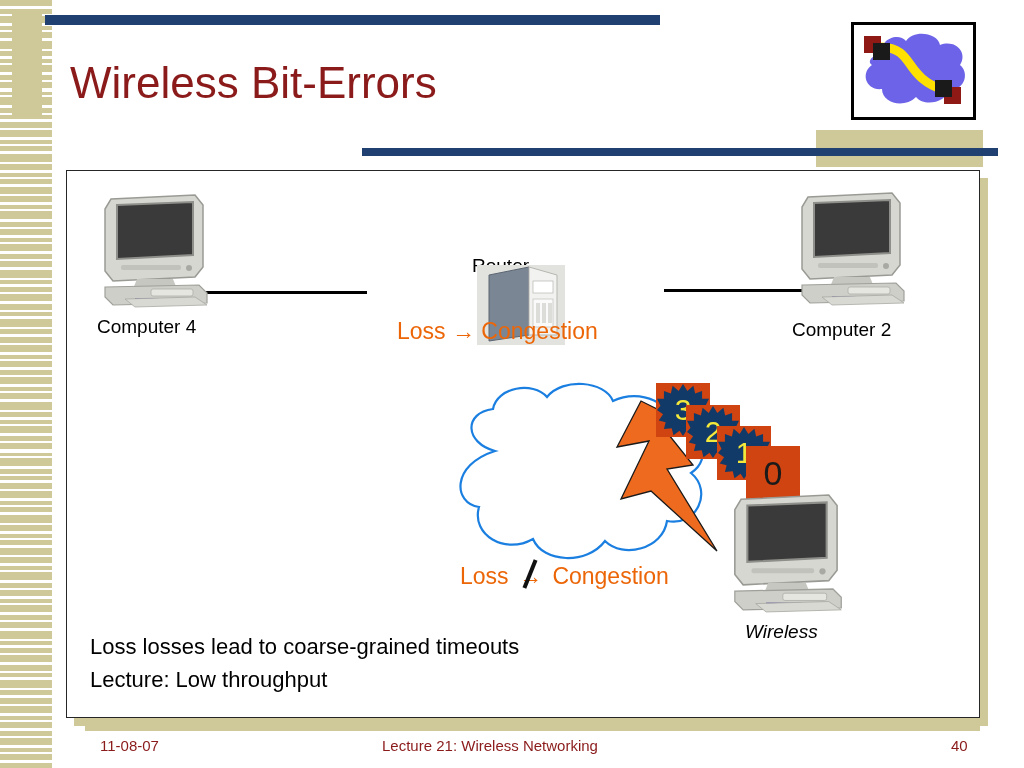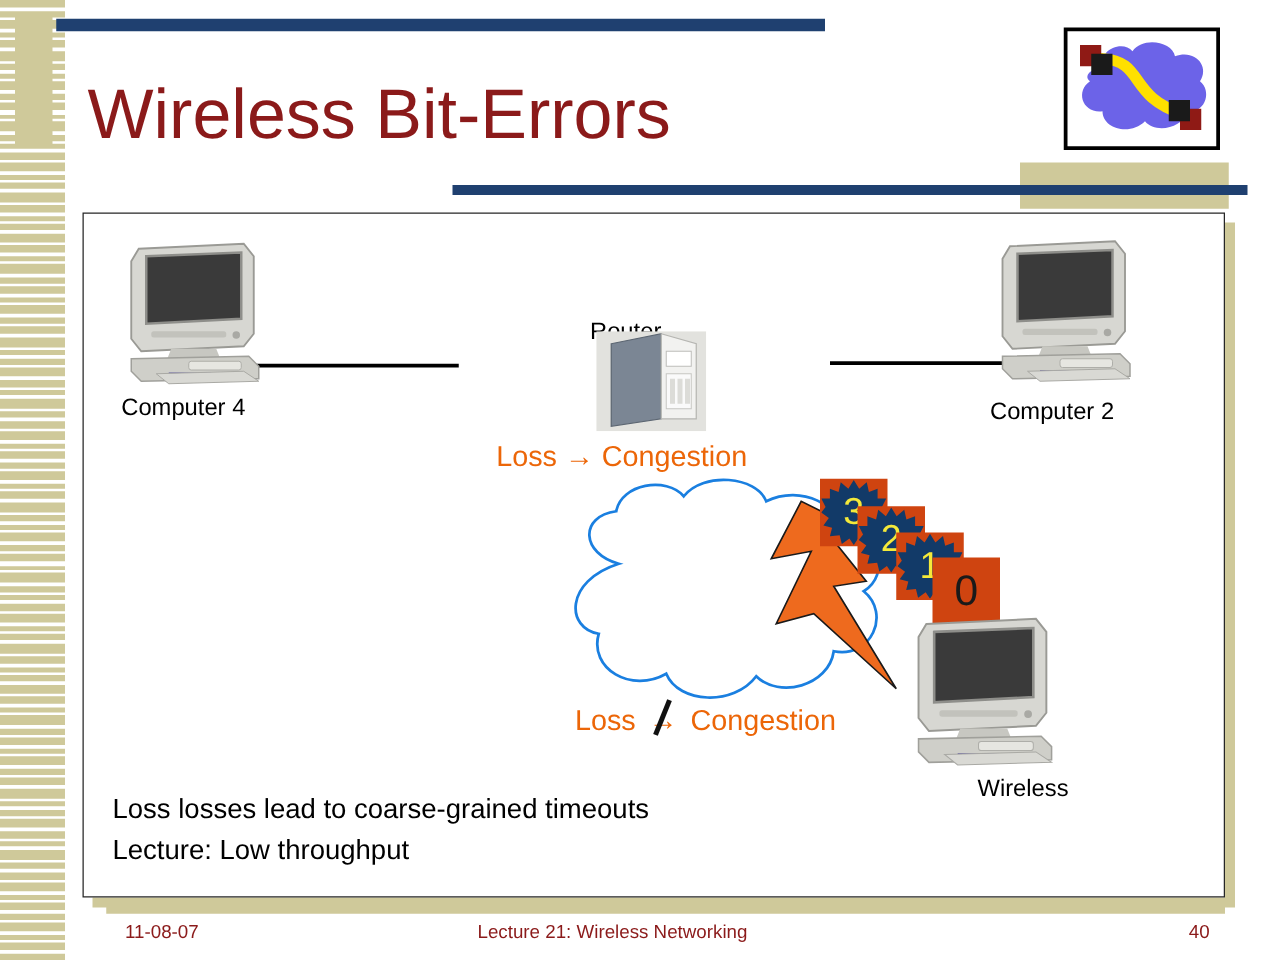--- a/index.html
+++ b/index.html
@@ -53,21 +53,21 @@
     position: absolute;
     left: 362px; top: 148px;
     width: 636px; height: 8px;
     background: #1f4070;
   }
 
   
   #page-title {
     position: absolute;
     left: 70px; top: 58px;
-    font-size: 56px;
+    font-size: 44px;
     color: #8b1a1a;
     letter-spacing: 0px;
     white-space: nowrap;
   }
 
   
   #logo-box {
     position: absolute;
     left: 851px; top: 22px;
     width: 125px; height: 98px;
@@ -364,21 +364,21 @@
       <path d="M12 10 L52 2 L52 70 L12 76 Z" fill="#7b8694" stroke="#5c6672" stroke-width="1"></path>
       <path d="M52 2 L80 10 L80 70 L52 70 Z" fill="#f2f2f0" stroke="#b6b6b2" stroke-width="1"></path>
       <rect x="56" y="16" width="20" height="12" fill="#ffffff" stroke="#bdbdb9" stroke-width="0.8"></rect>
       <rect x="56" y="34" width="20" height="28" fill="#fafafa" stroke="#c6c6c2" stroke-width="0.8"></rect>
       <rect x="59" y="38" width="4" height="20" fill="#dcdcd8"></rect>
       <rect x="65" y="38" width="4" height="20" fill="#dcdcd8"></rect>
       <rect x="71" y="38" width="4" height="20" fill="#dcdcd8"></rect>
     </svg>
   </div>
 
-  <div class="orange-text" style="left:330px; top:181px;">Loss → Congestion</div>
+  <div class="orange-text" style="left:330px; top:147px;">Loss → Congestion</div>
 
   <div class="diag" style="left:538px; top:228px;">
     <svg width="132" height="155" viewBox="0 0 132 155">
       <path d="M36 2 L12 48 L44 42 L16 100 L46 92 L112 152 L62 70 L88 66 L56 26 L72 20 Z" fill="#ee6a1e" stroke="#1a1a1a" stroke-width="1.3"></path>
     </svg>
   </div>
 
   <div class="packet" style="left:589px; top:212px; width:54px; height:54px;">
     <svg class="starburst" viewBox="0 0 60 60">
       <path d="M30 0 L35 8 L42 2 L44 11 L52 8 L52 17 L60 17 L56 25 L60 30 L53 35
@@ -420,21 +420,21 @@
       <path d="M18 12 L94 9 L94 62 L18 66 Z" fill="none" stroke="#8e8e8a" stroke-width="2"></path>
       <rect x="22" y="72" width="60" height="5" rx="2" fill="#c2c2bc"></rect>
       <circle cx="90" cy="75" r="3" fill="#a9a9a4"></circle>
       <path d="M38 86 L74 86 L78 96 L34 96 Z" fill="#c7c7c1"></path>
       <path d="M6 94 L100 92 L108 100 L108 110 L14 112 L6 104 Z" fill="#cfcfc9" stroke="#a0a09b" stroke-width="1.2"></path>
       <rect x="52" y="96" width="42" height="7" rx="2" fill="#e6e6e1" stroke="#aeaea9" stroke-width="0.8"></rect>
       <rect x="36" y="105" width="34" height="5" fill="#5b55a0"></rect>
       <path d="M26 106 L96 104 L108 112 L36 114 Z" fill="#d9d9d4" stroke="#a9a9a4" stroke-width="0.8"></path>
     </svg>
   </div>
-  <div class="label" style="left:715px; top:450px;">Wireless</div>
+  <div class="label" style="left:678px; top:450px;font-style:italic;">Wireless</div>
 
   <div class="orange-text" style="left:393px; top:392px;">
     <span>Loss</span>
     <span style="position:relative; display:inline-block; margin:0 4px;">
       <span>→</span>
       <span style="position:absolute; left:9px; top:-4px; width:4px; height:30px; background:#111; transform:rotate(22deg);"></span>
     </span>
     <span>Congestion</span>
   </div>
 

